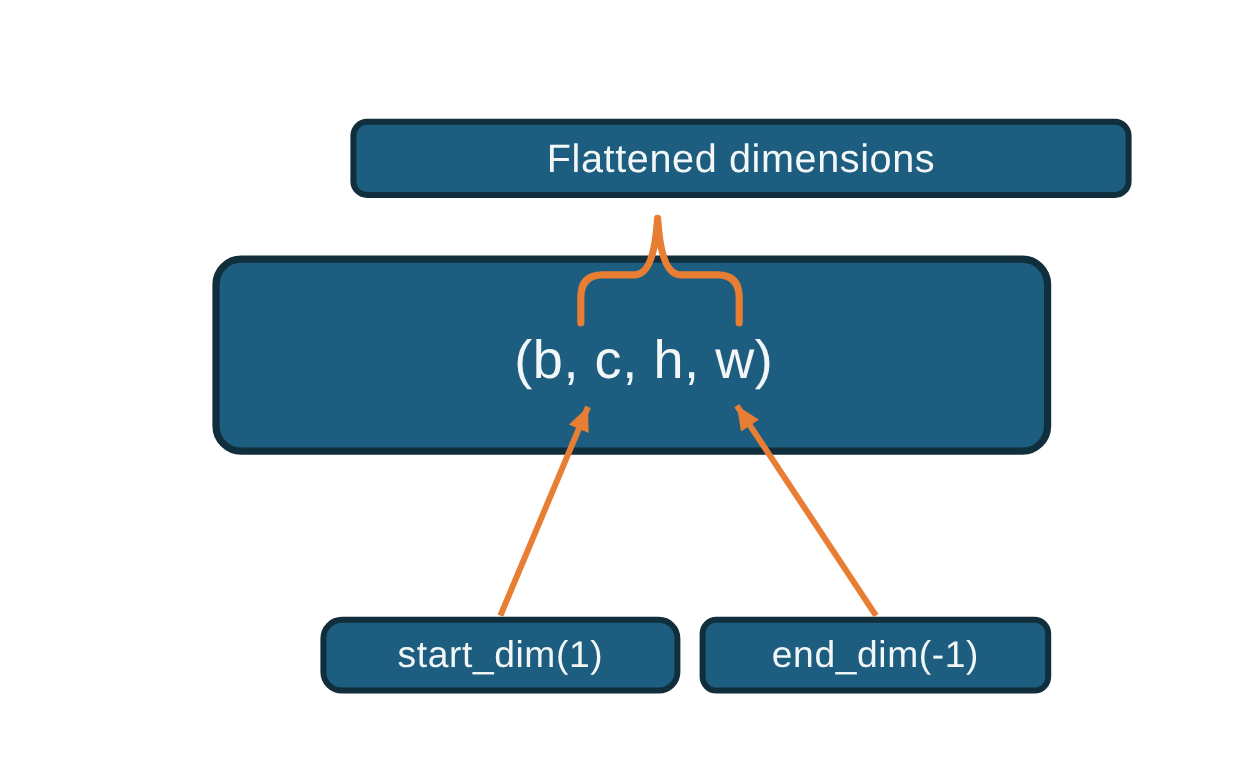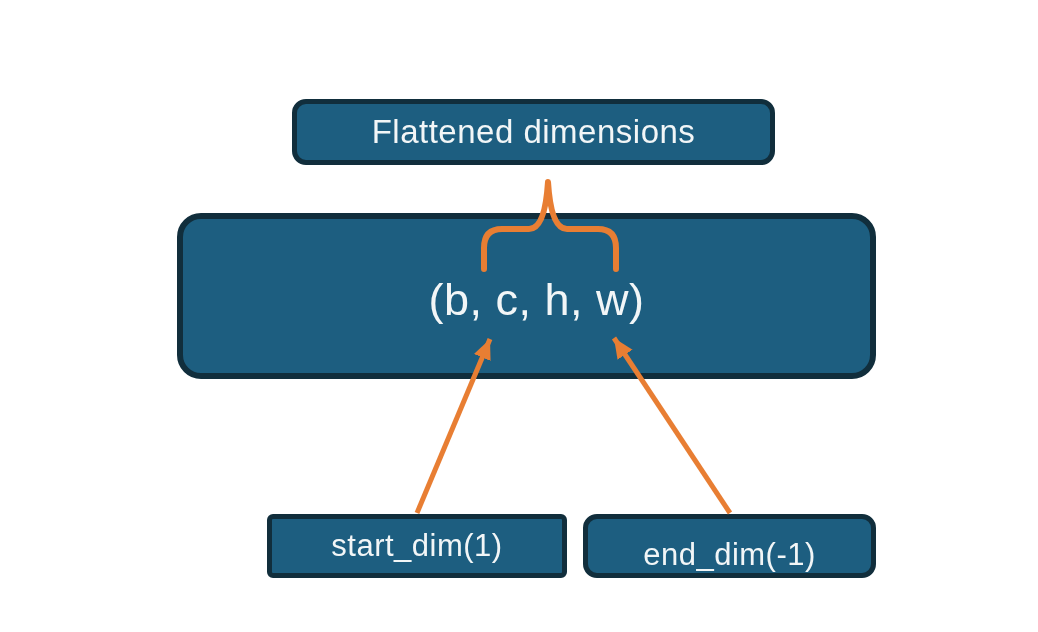--- a/index.html
+++ b/index.html
@@ -18,45 +18,44 @@
     border: 5px solid #112e3c;
     color: #f2f6f7;
     display: flex;
     align-items: center;
     justify-content: center;
     text-align: center;
     letter-spacing: 0.5px;
   }
   .node--top {
     left: 292px; top: 99px;
-    width: 483px; height: 66px;
+    width: 651px; height: 66px;
     border-radius: 14px;
     font-size: 33px;
   }
   .node--main {
     left: 177px; top: 213px;
     width: 699px; height: 166px;
     border-radius: 24px;
     border-width: 6px;
     font-size: 45px;
     padding-left: 20px;
   }
   .node--main .node-label { padding-top: 8px; }
   .node--bottom-left {
     left: 267px; top: 514px;
     width: 300px; height: 64px;
-    border-radius: 6px;
+    border-radius: 18px;
     font-size: 31px;
   }
   .node--bottom-right {
     left: 583px; top: 514px;
     width: 293px; height: 64px;
     border-radius: 14px;
     font-size: 31px;
-    align-items: flex-end;
   }
   .overlay {
     position: absolute;
     left: 0; top: 0;
     width: 1038px; height: 632px;
     pointer-events: none;
   }
 </style>
 </head>
 <body>

